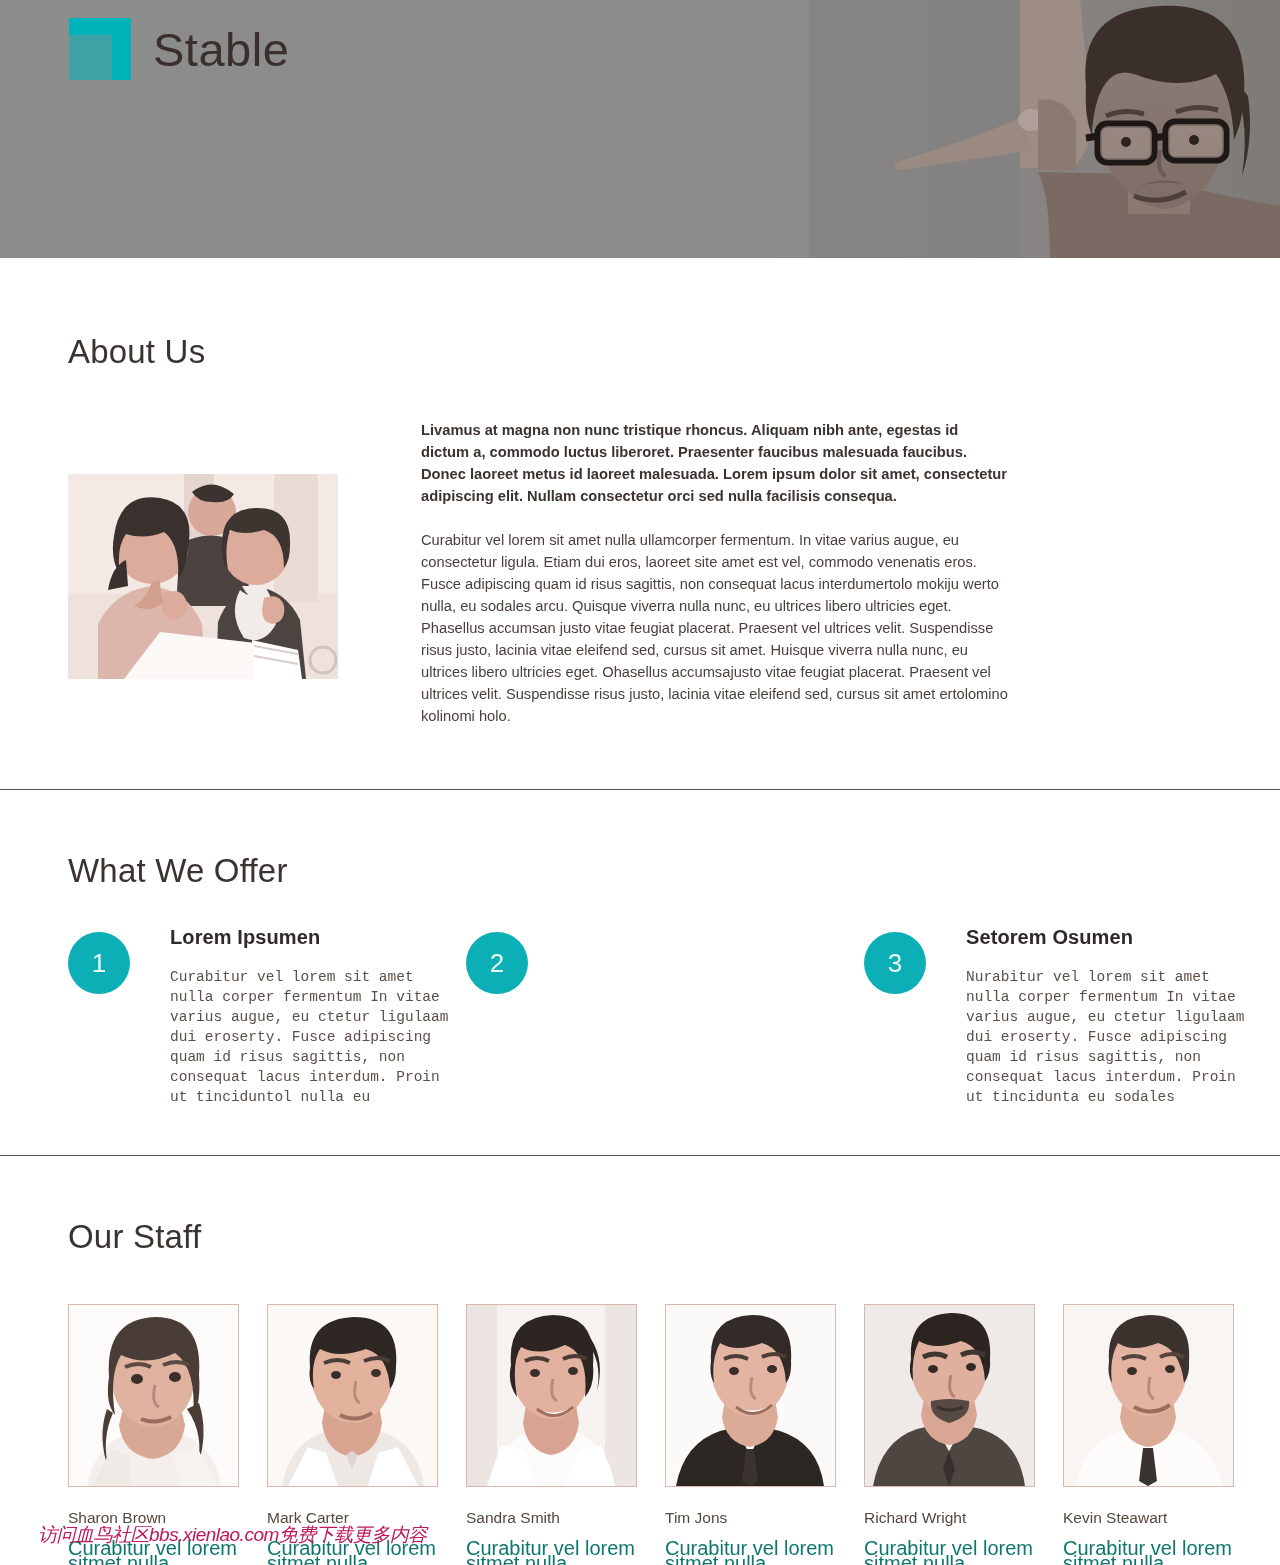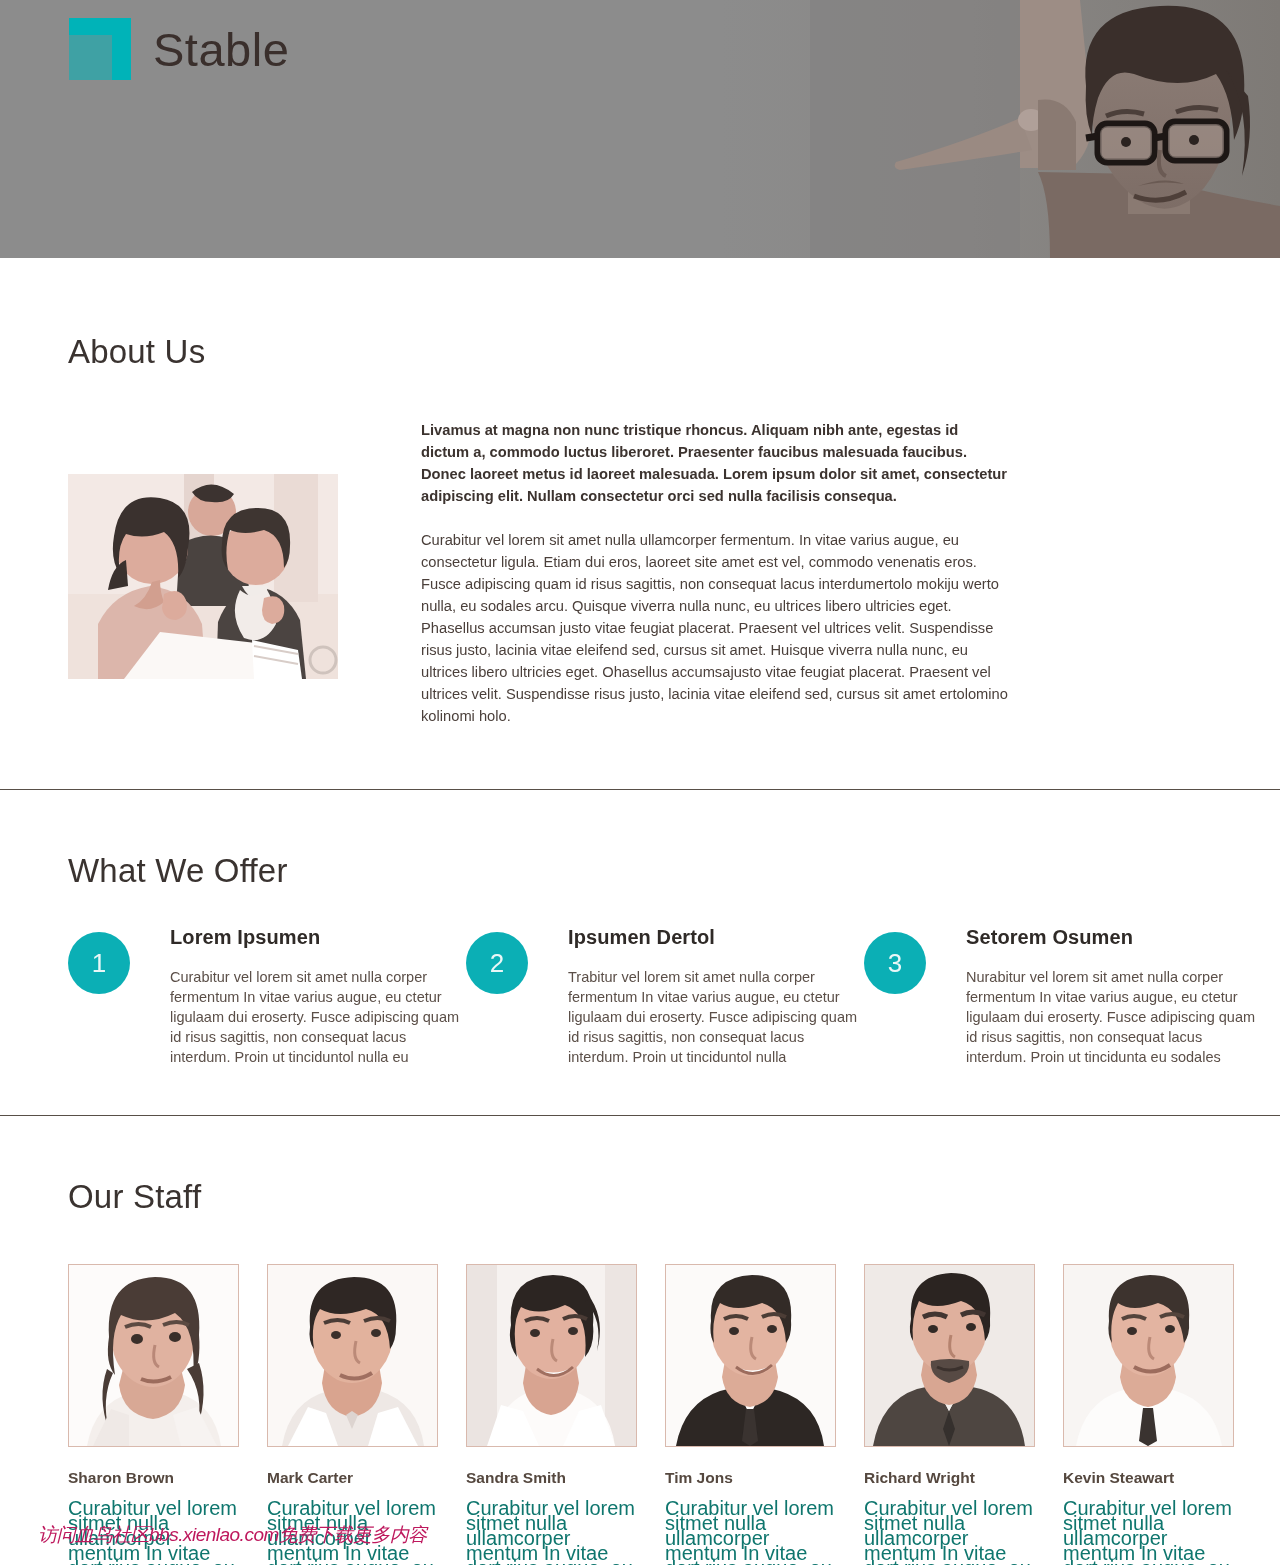--- a/index.html
+++ b/index.html
@@ -138,39 +138,40 @@
     font-weight: bold;
     color: #2f2a27;
     margin-bottom: 18px;
     letter-spacing: 0.1px;
     white-space: nowrap;
   }
   .offer-p {
     font-size: 14.5px;
     line-height: 20px;
     color: #5b4f48;
+    font-family: Liberation Mono, monospace;
   }
 
   
   .staff { padding-top: 62px; padding-bottom: 10px; }
   .staff .section-title { margin-bottom: 48px; }
   .staff-row { display: flex; }
   .staff-card { width: 185px; flex: none; margin-right: 14px; }
   .staff-card:last-child { margin-right: 0; }
   .staff-photo {
     width: 171px; height: 183px;
     border: 1px solid #d9b9ad;
     background: #fff;
     overflow: hidden;
   }
   .staff-photo svg { display: block; }
   .staff-name {
     margin-top: 22px;
     font-size: 15.5px;
-    font-weight: bold;
+    font-weight: normal;
     color: #55483f;
   }
   .staff-bio {
     margin-top: 14px;
     font-size: 20px;
     line-height: 15px;
     color: #0f766e;
     width: 172px;
   }
 
@@ -307,24 +308,20 @@
       <div class="offer-item">
         <div class="badge">1</div>
         <div class="offer-body">
           <div class="offer-h">Lorem Ipsumen</div>
           <div class="offer-p">Curabitur vel lorem sit amet nulla corper fermentum In vitae varius augue, eu ctetur ligulaam dui eroserty. Fusce adipiscing quam id risus sagittis, non consequat lacus interdum. Proin ut tinciduntol nulla eu</div>
         </div>
       </div>
 
       <div class="offer-item">
         <div class="badge">2</div>
-        <div class="offer-body">
-          <div class="offer-h">Ipsumen Dertol</div>
-          <div class="offer-p">Trabitur vel lorem sit amet nulla corper fermentum In vitae varius augue, eu ctetur ligulaam dui eroserty. Fusce adipiscing quam id risus sagittis, non consequat lacus interdum. Proin ut tinciduntol nulla</div>
-        </div>
       </div>
 
       <div class="offer-item">
         <div class="badge">3</div>
         <div class="offer-body">
           <div class="offer-h">Setorem Osumen</div>
           <div class="offer-p">Nurabitur vel lorem sit amet nulla corper fermentum In vitae varius augue, eu ctetur ligulaam dui eroserty. Fusce adipiscing quam id risus sagittis, non consequat lacus interdum. Proin ut tincidunta eu sodales</div>
         </div>
       </div>
 

